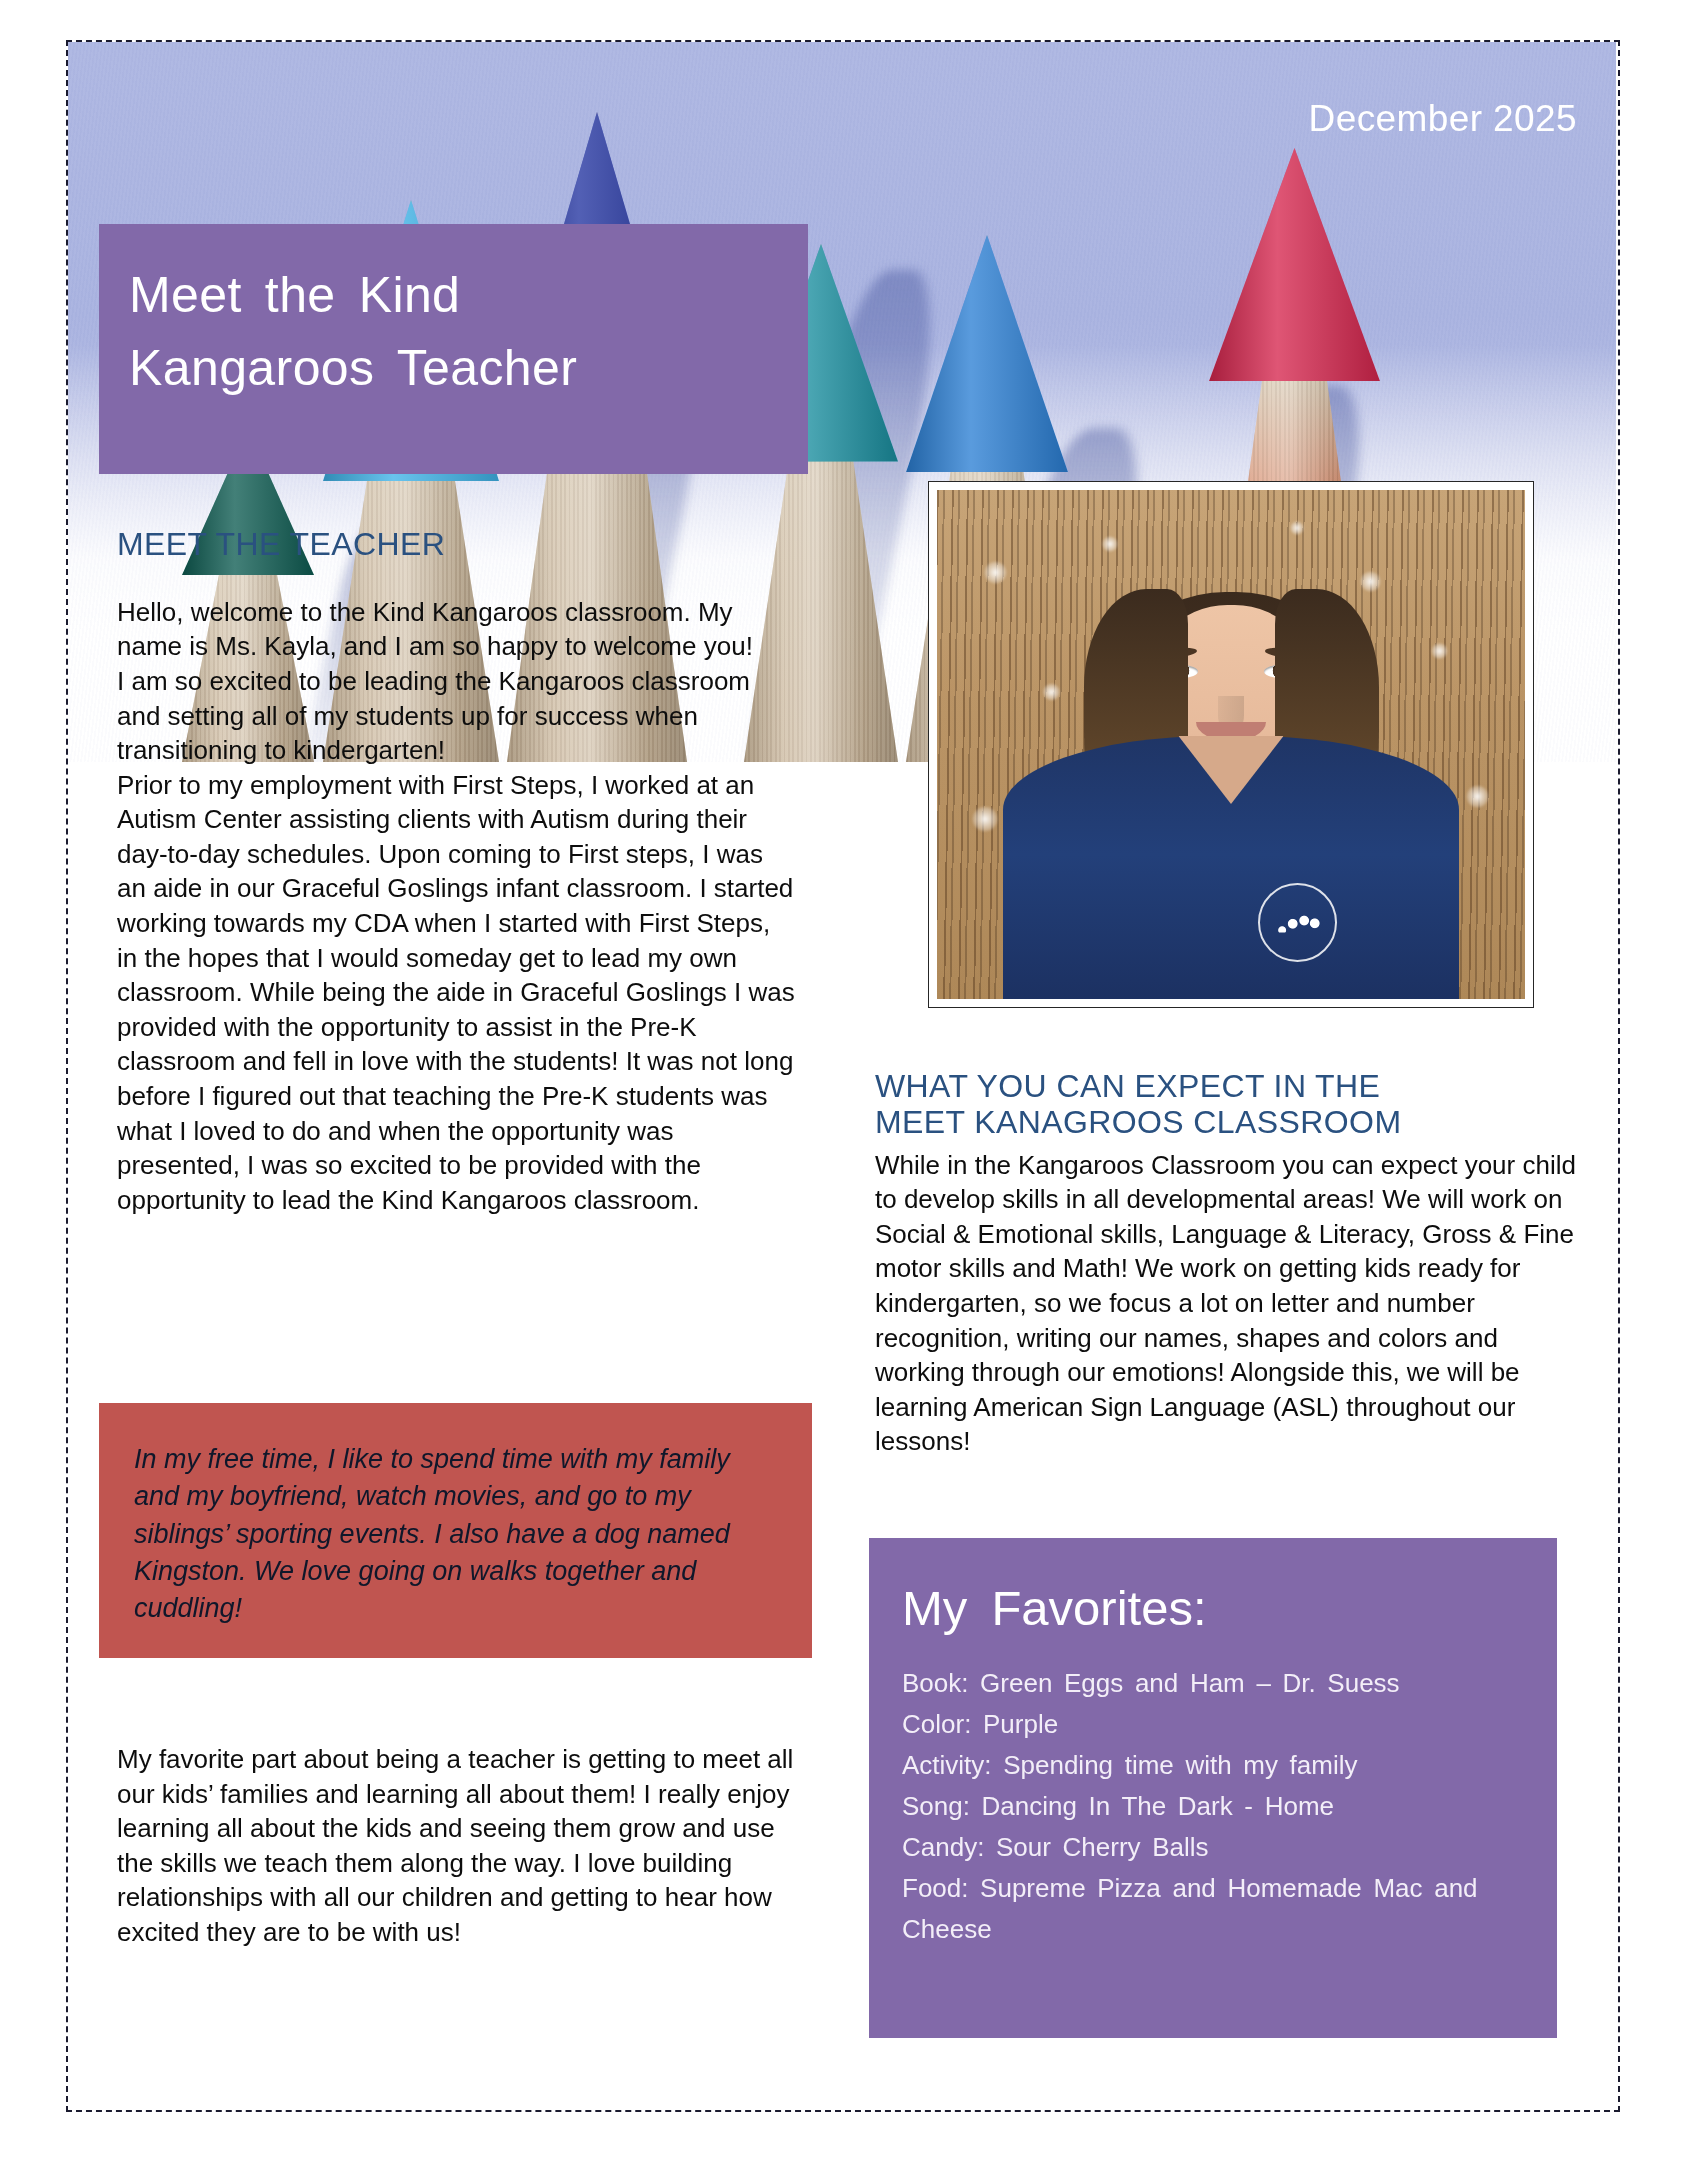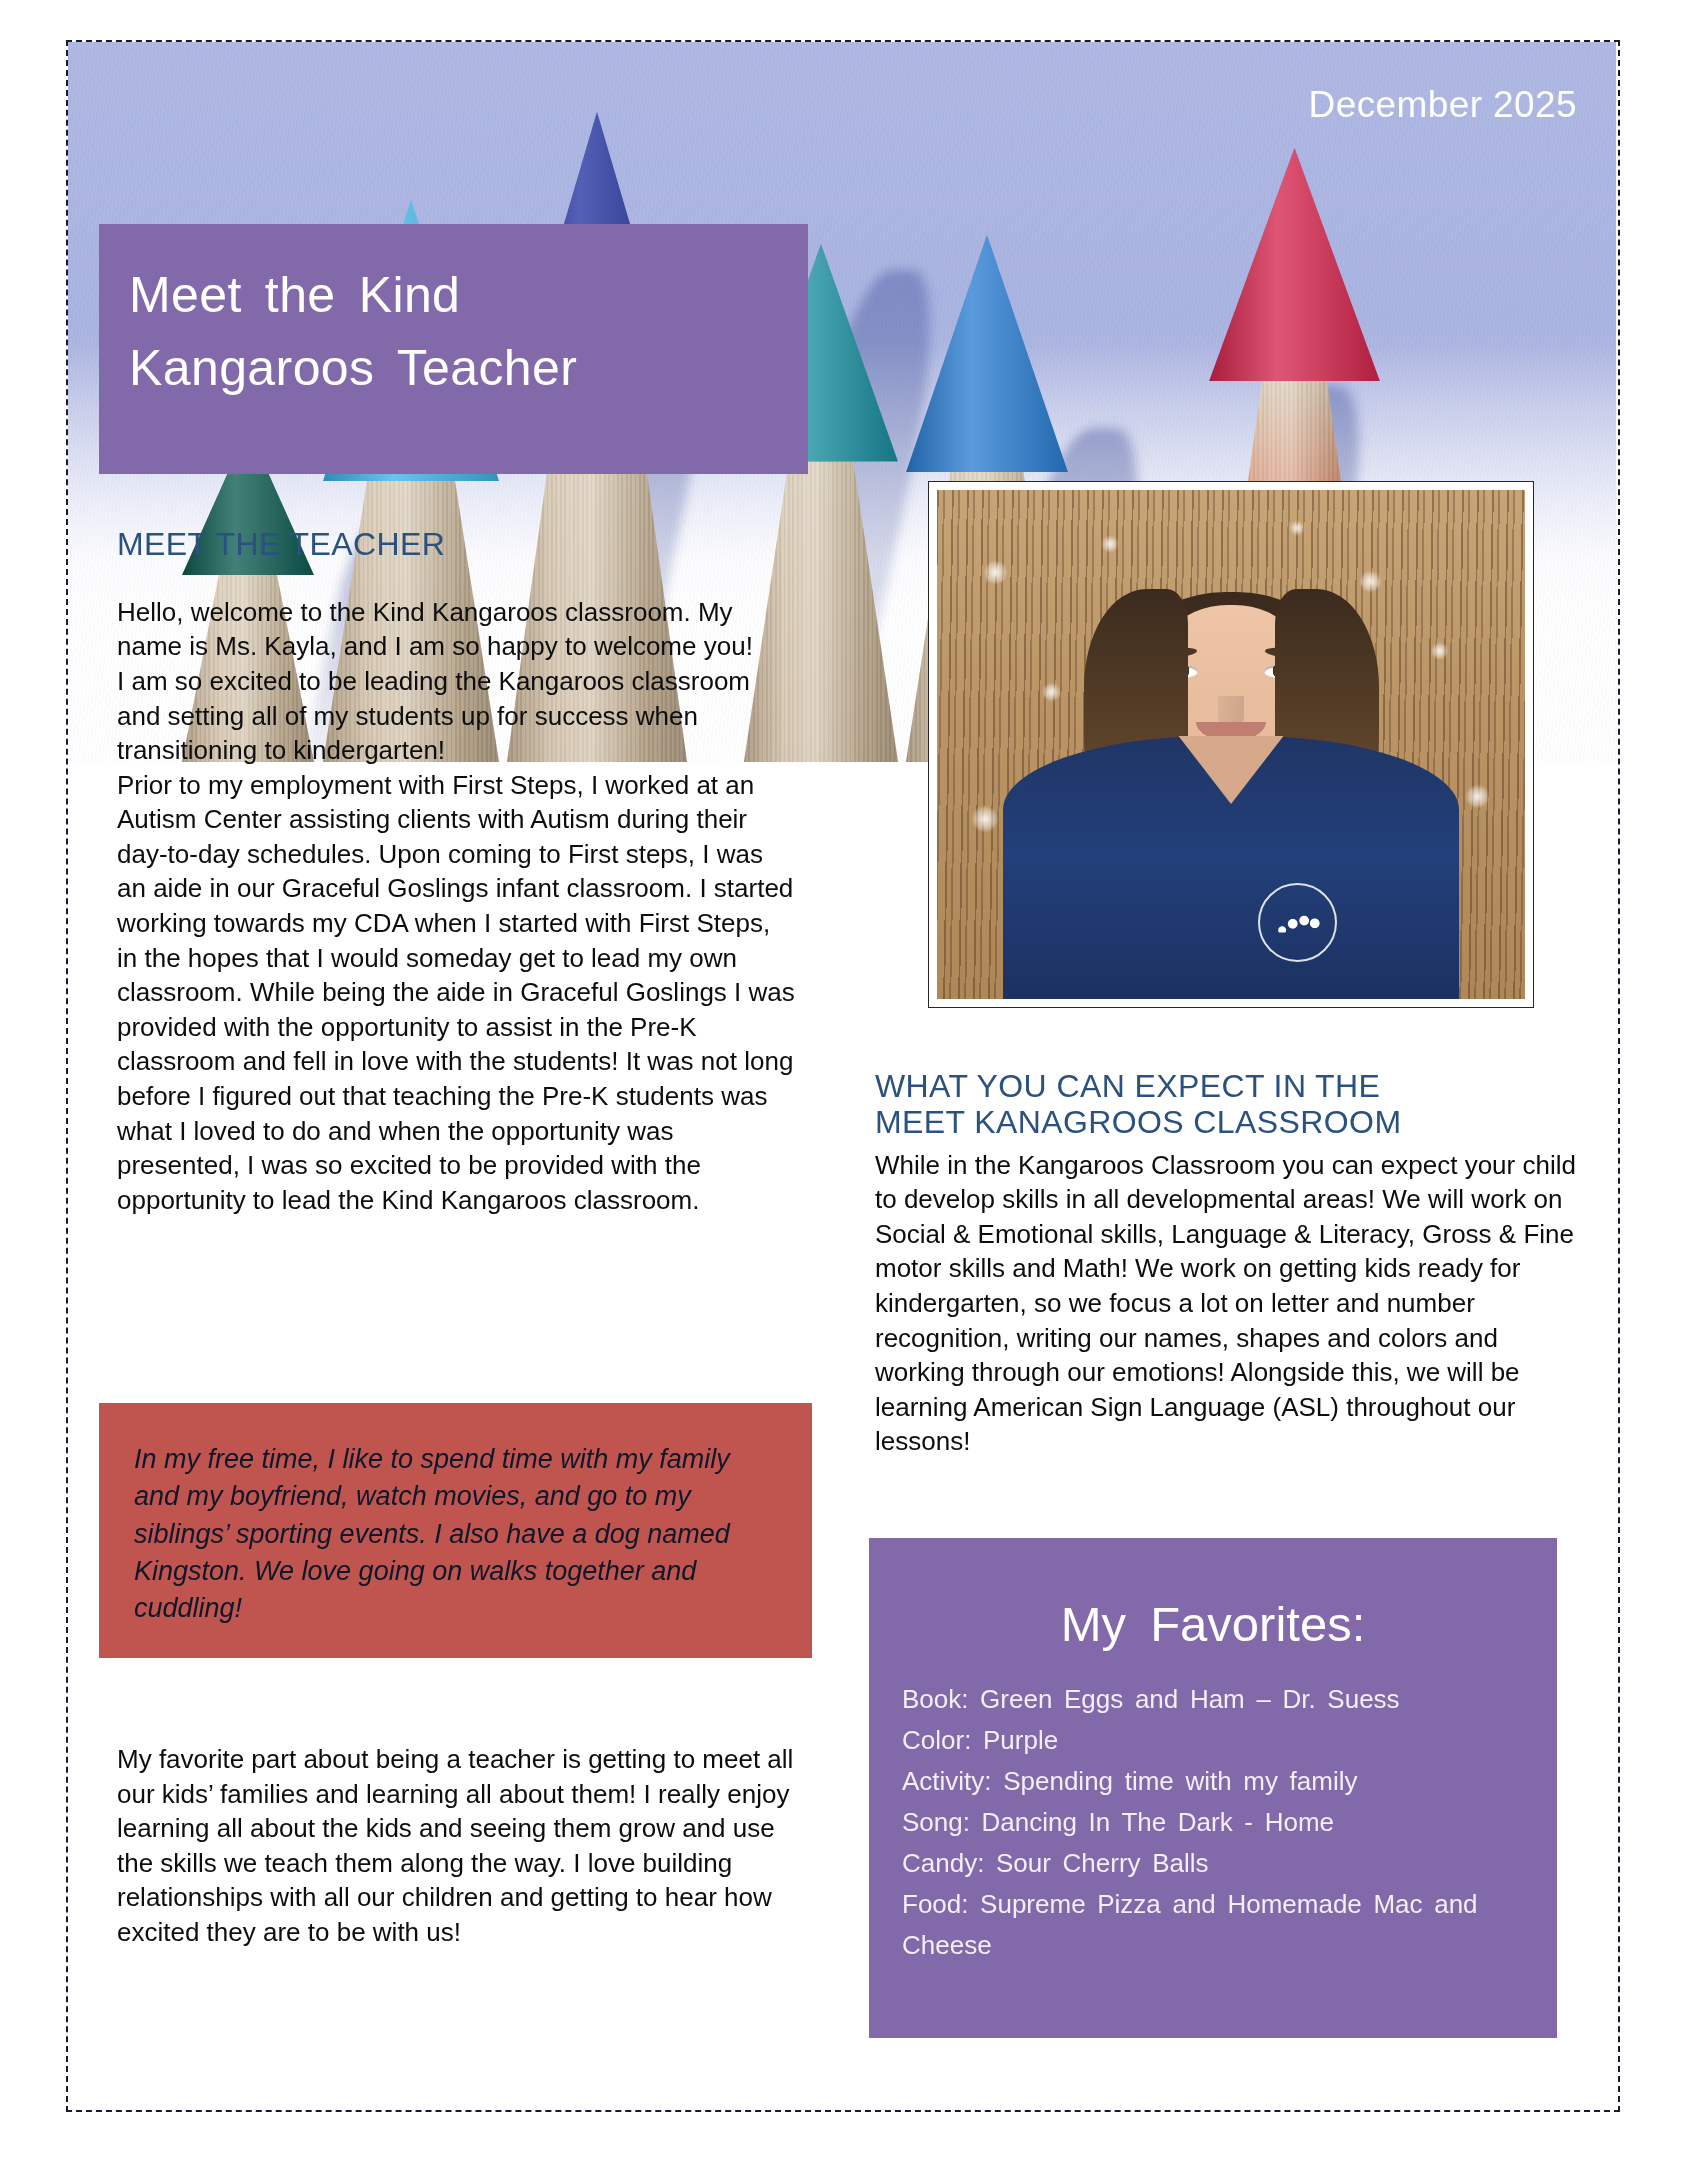--- a/index.html
+++ b/index.html
@@ -127,21 +127,21 @@
     letter-spacing: 0.4px;
     word-spacing: 8.8px;
     font-family: "Liberation Sans", sans-serif;
     white-space: nowrap;
   }
 
   
   .date-text {
     position: absolute;
     right: 108px;
-    top: 84px;
+    top: 98px;
     color: #ffffff;
     font-size: 37px;
     letter-spacing: 0.4px;
     z-index: 12;
   }
 
   
   .photo-frame {
     position: absolute;
     left: 928px;
@@ -348,24 +348,23 @@
     height: 500px;
     background: #8269a9;
     z-index: 15;
     box-sizing: border-box;
     padding: 46px 33px 0 33px;
   }
   .fav-title {
     color: #ffffff;
     font-size: 49px;
     line-height: 1.0;
-    margin: 16px 0 30px 0;
+    margin: 0 0 30px 0;
     word-spacing: 10.5px;
     font-weight: 400;
-    text-align: center;
   }
   .fav-list { margin: 0; padding: 0; list-style: none; }
   .fav-item {
     color: #f3eef8;
     font-size: 26px;
     line-height: 1.58;
     word-spacing: 4.4px;
     white-space: normal;
   }
 </style>

